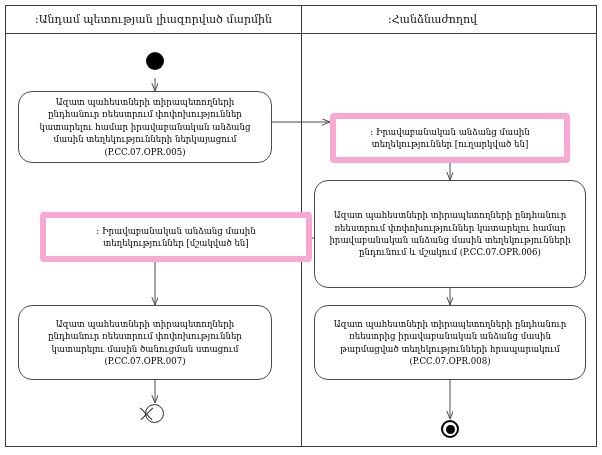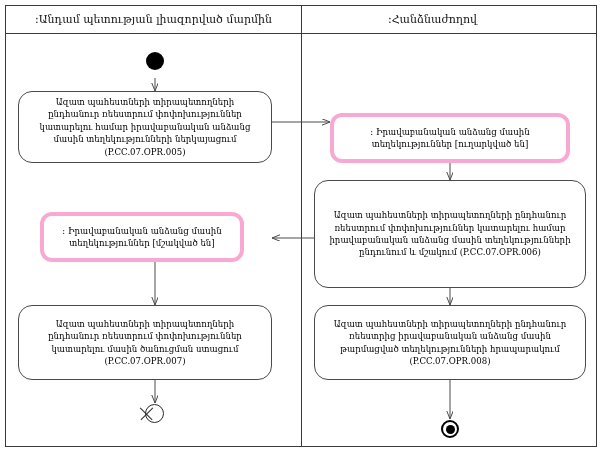--- a/index.html
+++ b/index.html
@@ -73,22 +73,22 @@
   }
   .action-node .txt {
     display: block;
     width: 100%;
   }
 
   
   .object-node {
     position: absolute;
     box-sizing: border-box;
-    border: 4px solid #f9a8d4;
-    border-radius: 12px;
+    border: 6px solid #f9a8d4;
+    border-radius: 4px;
     background: #ffffff;
     display: flex;
     align-items: center;
     justify-content: center;
     text-align: center;
     font-size: 8.6px;
     line-height: 1.45;
     color: #000000;
     padding: 4px 16px;
   }
@@ -199,21 +199,21 @@
 
     <path class="edge-line" d="M450,380 L450,419" marker-end="url(#arrowhead)"></path>
   </svg>
 
   <div class="initial-node" style="left:146px; top:52px;"></div>
 
   <div class="action-node" style="left:18px; top:91px; width:254px; height:72px;">
     <span class="txt">Ազատ պահեստների տիրապետողների ընդհանուր ռեեստրում փոփոխություններ կատարելու համար իրավաբանական անձանց մասին տեղեկությունների ներկայացում (P.CC.07.OPR.005)</span>
   </div>
 
-  <div class="object-node" style="left:40px; top:212px; width:204px; height:50px;">
+  <div class="object-node" style="left:40px; top:212px; width:272px; height:50px;">
     <span class="txt">: Իրավաբանական անձանց մասին տեղեկություններ [մշակված են]</span>
   </div>
 
   <div class="action-node" style="left:18px; top:305px; width:254px; height:75px;">
     <span class="txt">Ազատ պահեստների տիրապետողների ընդհանուր ռեեստրում փոփոխություններ կատարելու մասին ծանուցման ստացում (P.CC.07.OPR.007)</span>
   </div>
 
   <div class="flow-final-node" style="left:145px; top:404px;">
     <span class="x1"></span>
     <span class="x2"></span>

